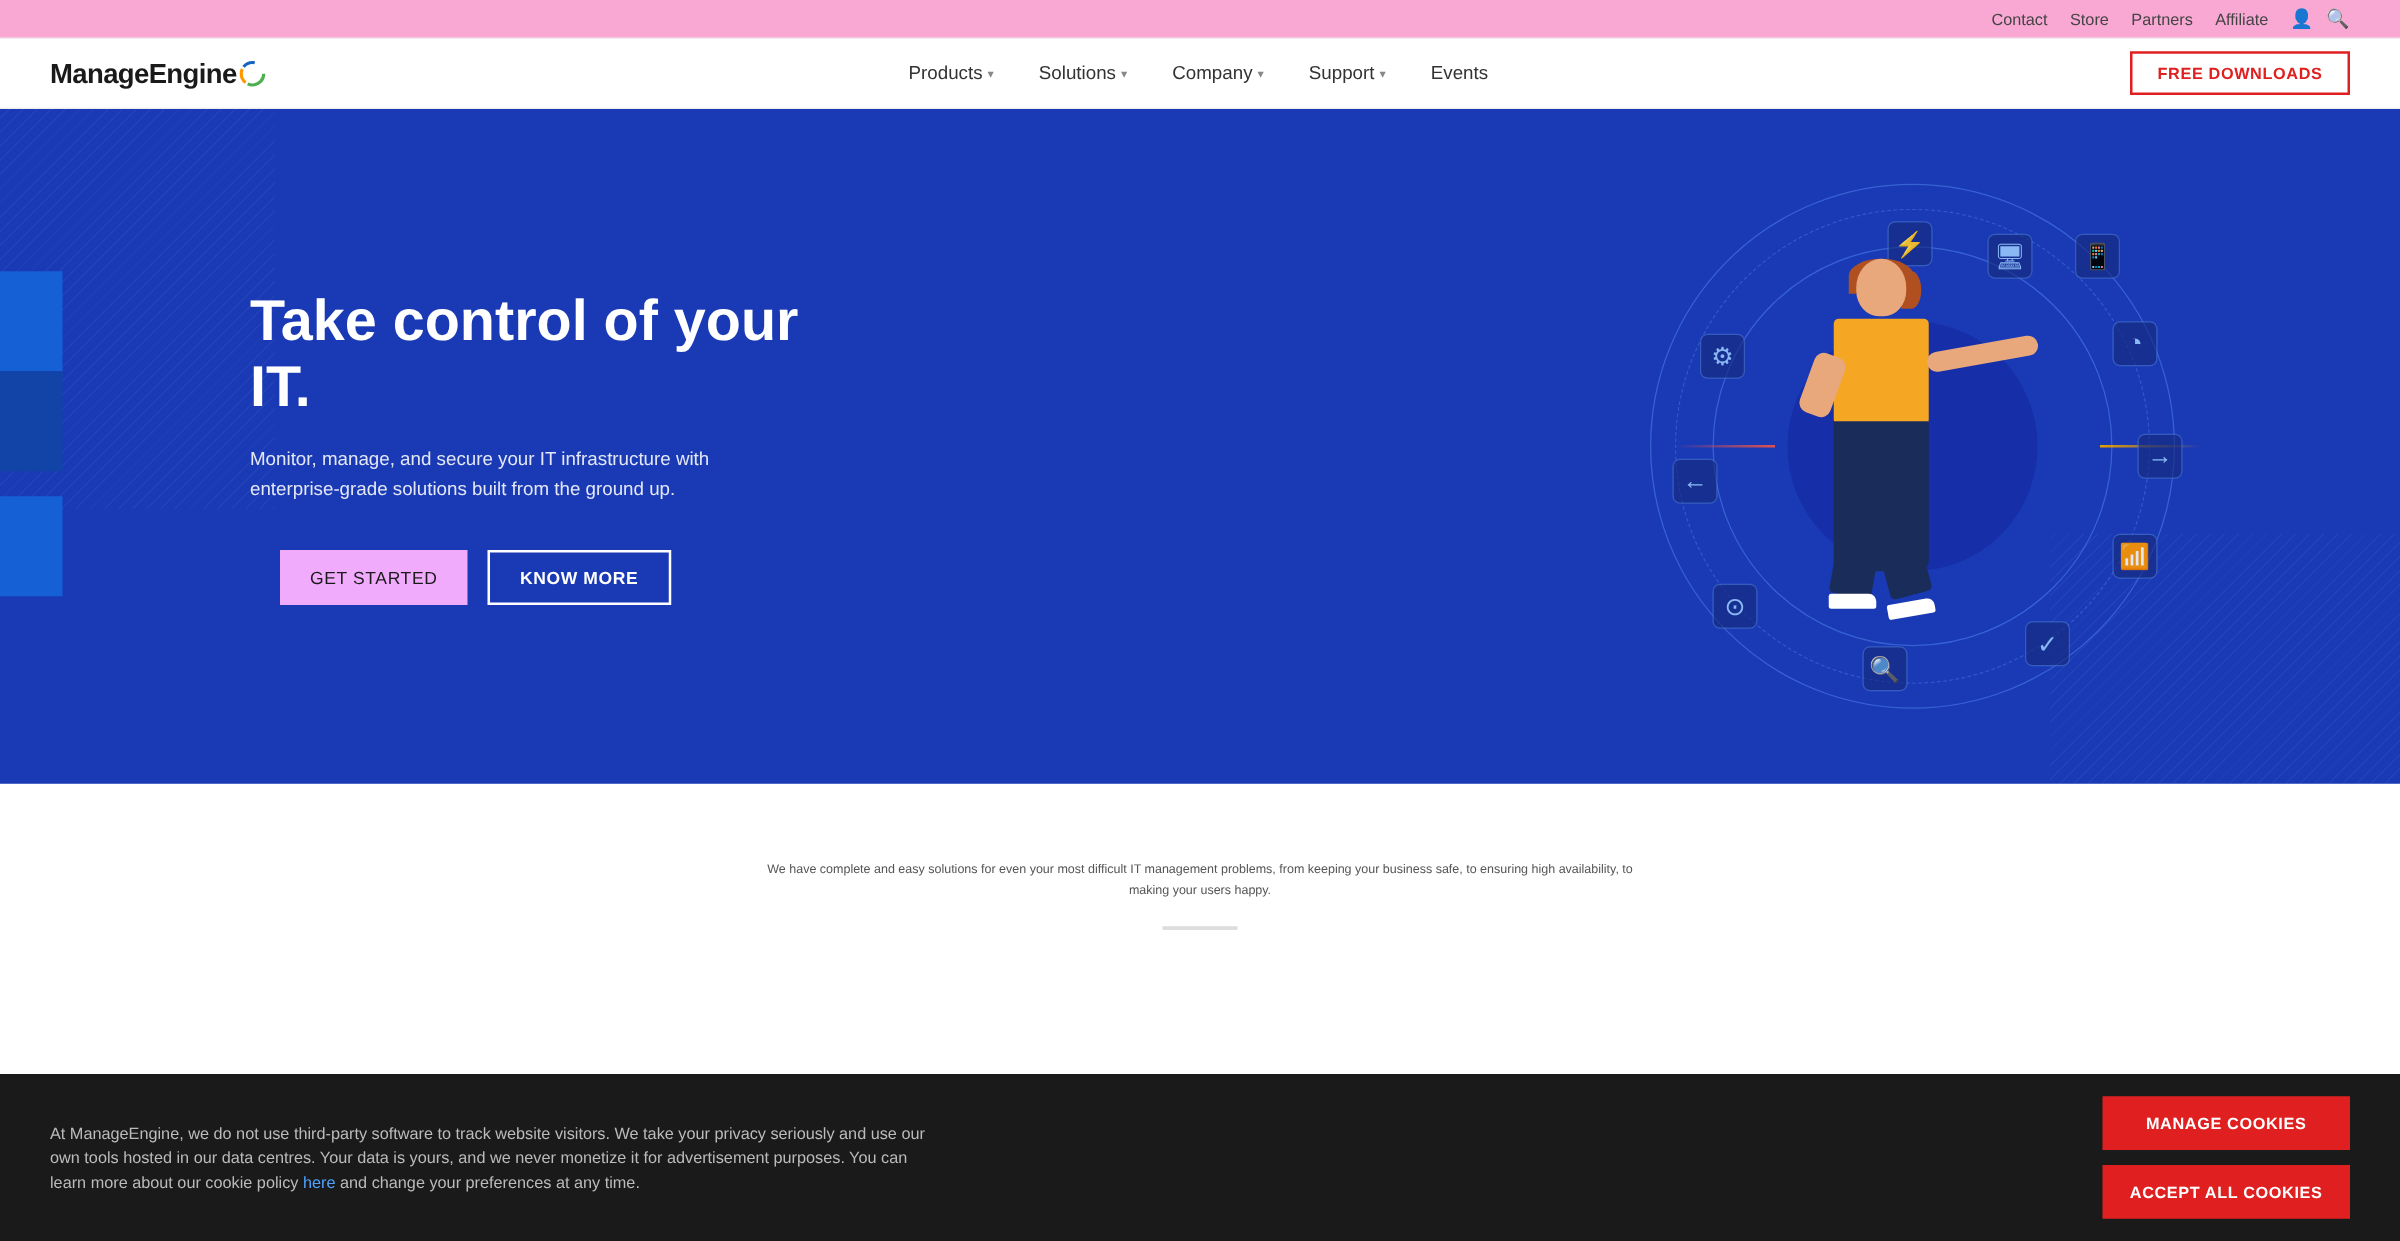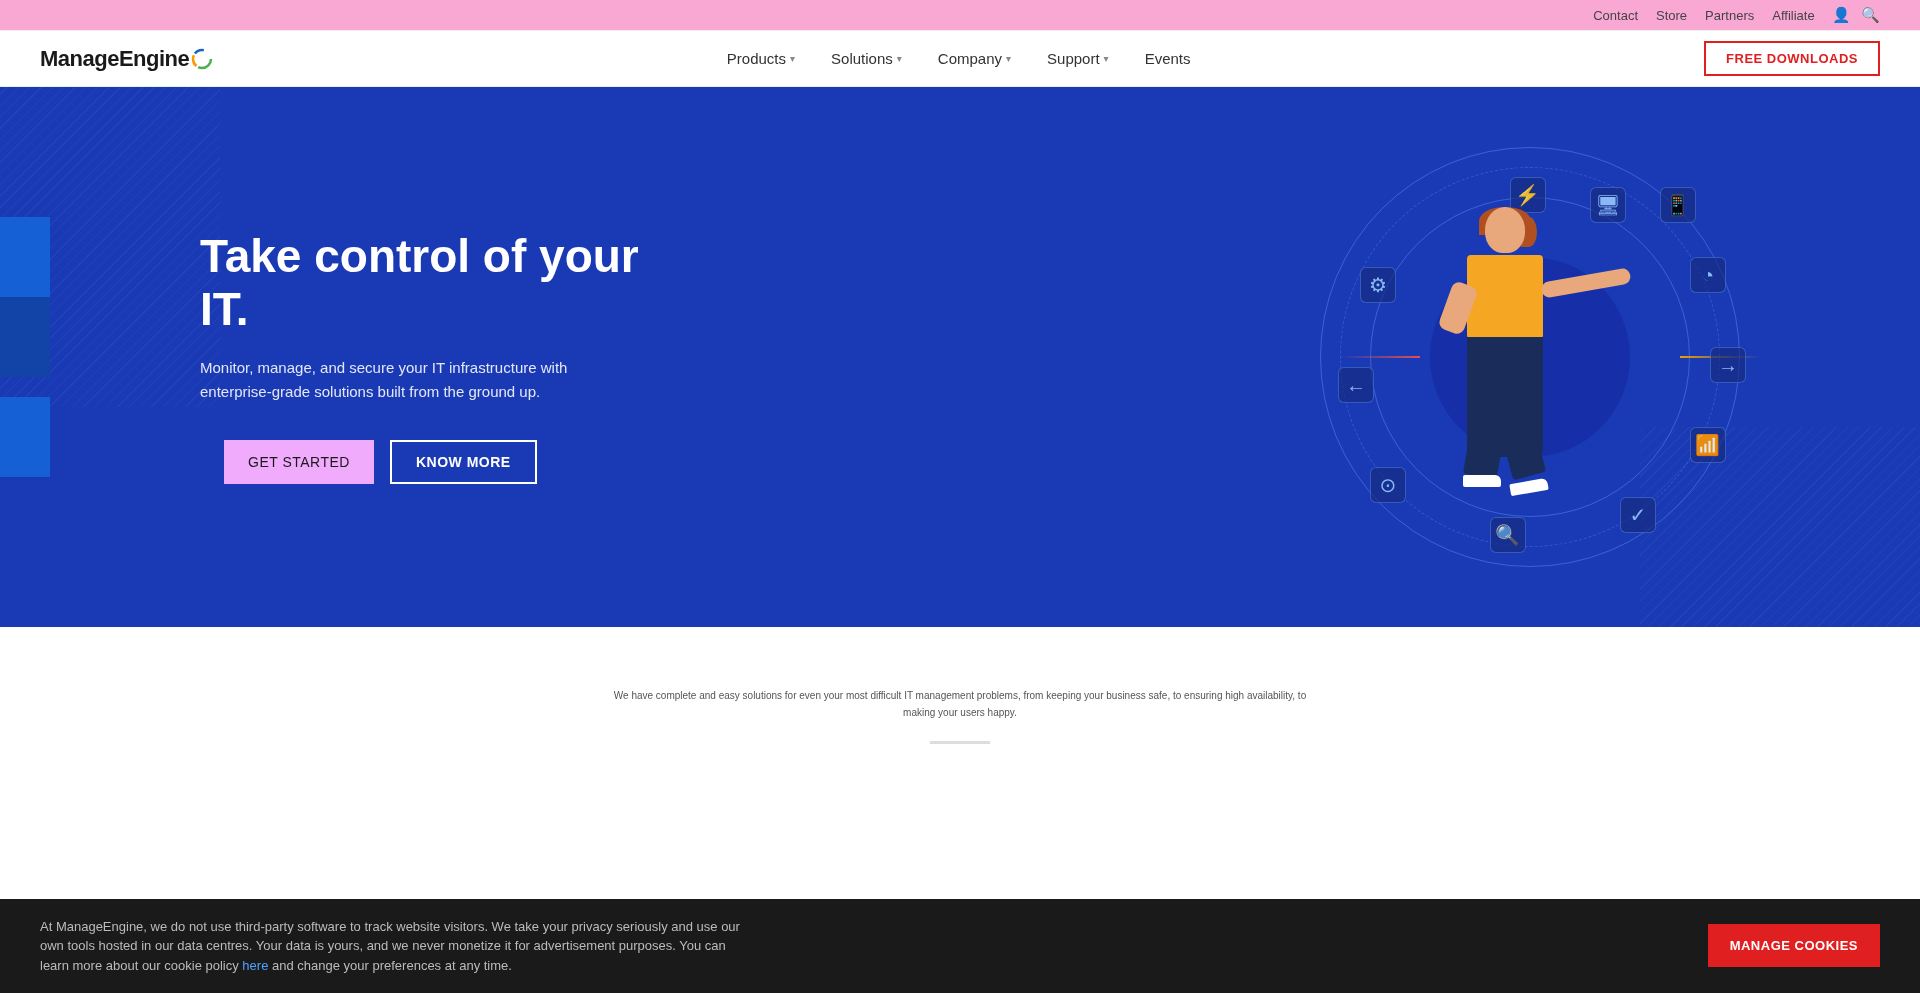--- a/index.html
+++ b/index.html
@@ -572,14 +572,15 @@
 </section>
 
 <div class="cookie-banner">
   <p class="cookie-text">
     <span>At ManageEngine, we do not use third-party software to track website visitors. We take your privacy seriously and use our own tools hosted in our data centres. Your data is yours, and we never monetize it for advertisement purposes. You can learn more about our cookie policy </span>
     <a>here</a>
     <span> and change your preferences at any time.</span>
   </p>
   <div class="cookie-buttons">
     <button class="btn-manage-cookies">MANAGE COOKIES</button>
+    <button class="btn-accept-cookies">ACCEPT ALL COOKIES</button>
   </div>
 </div>
 
 </body></html>

